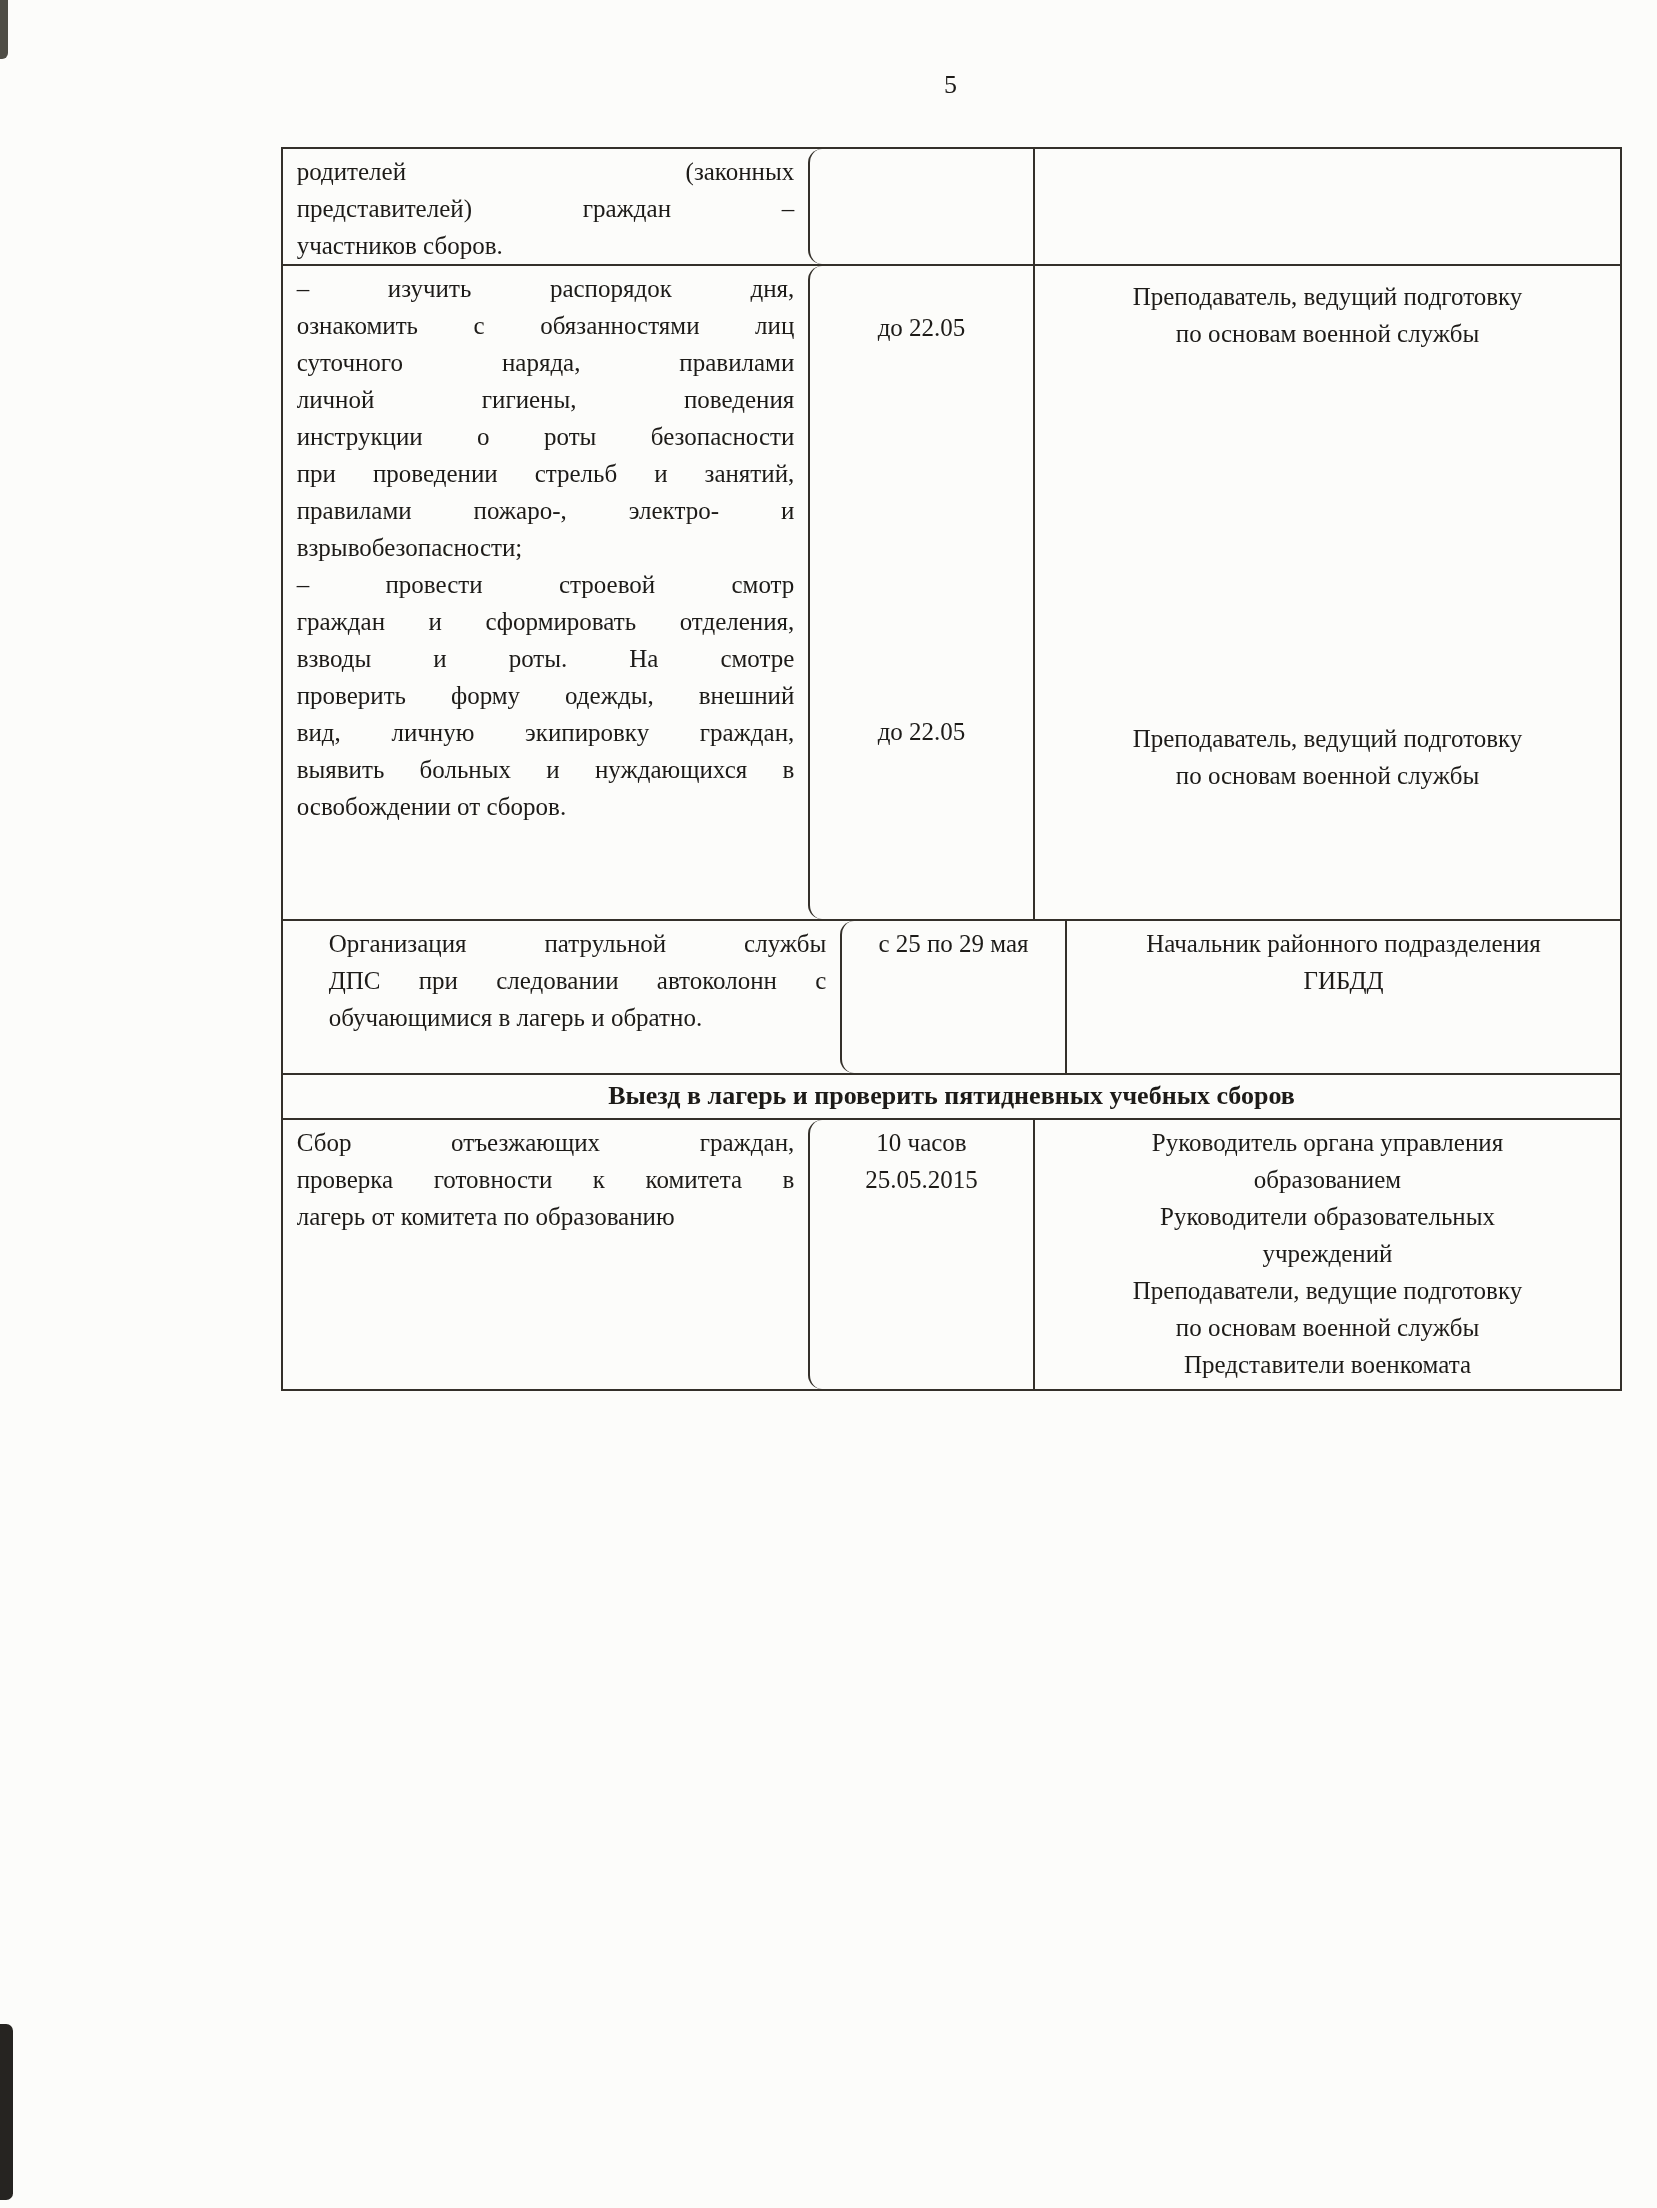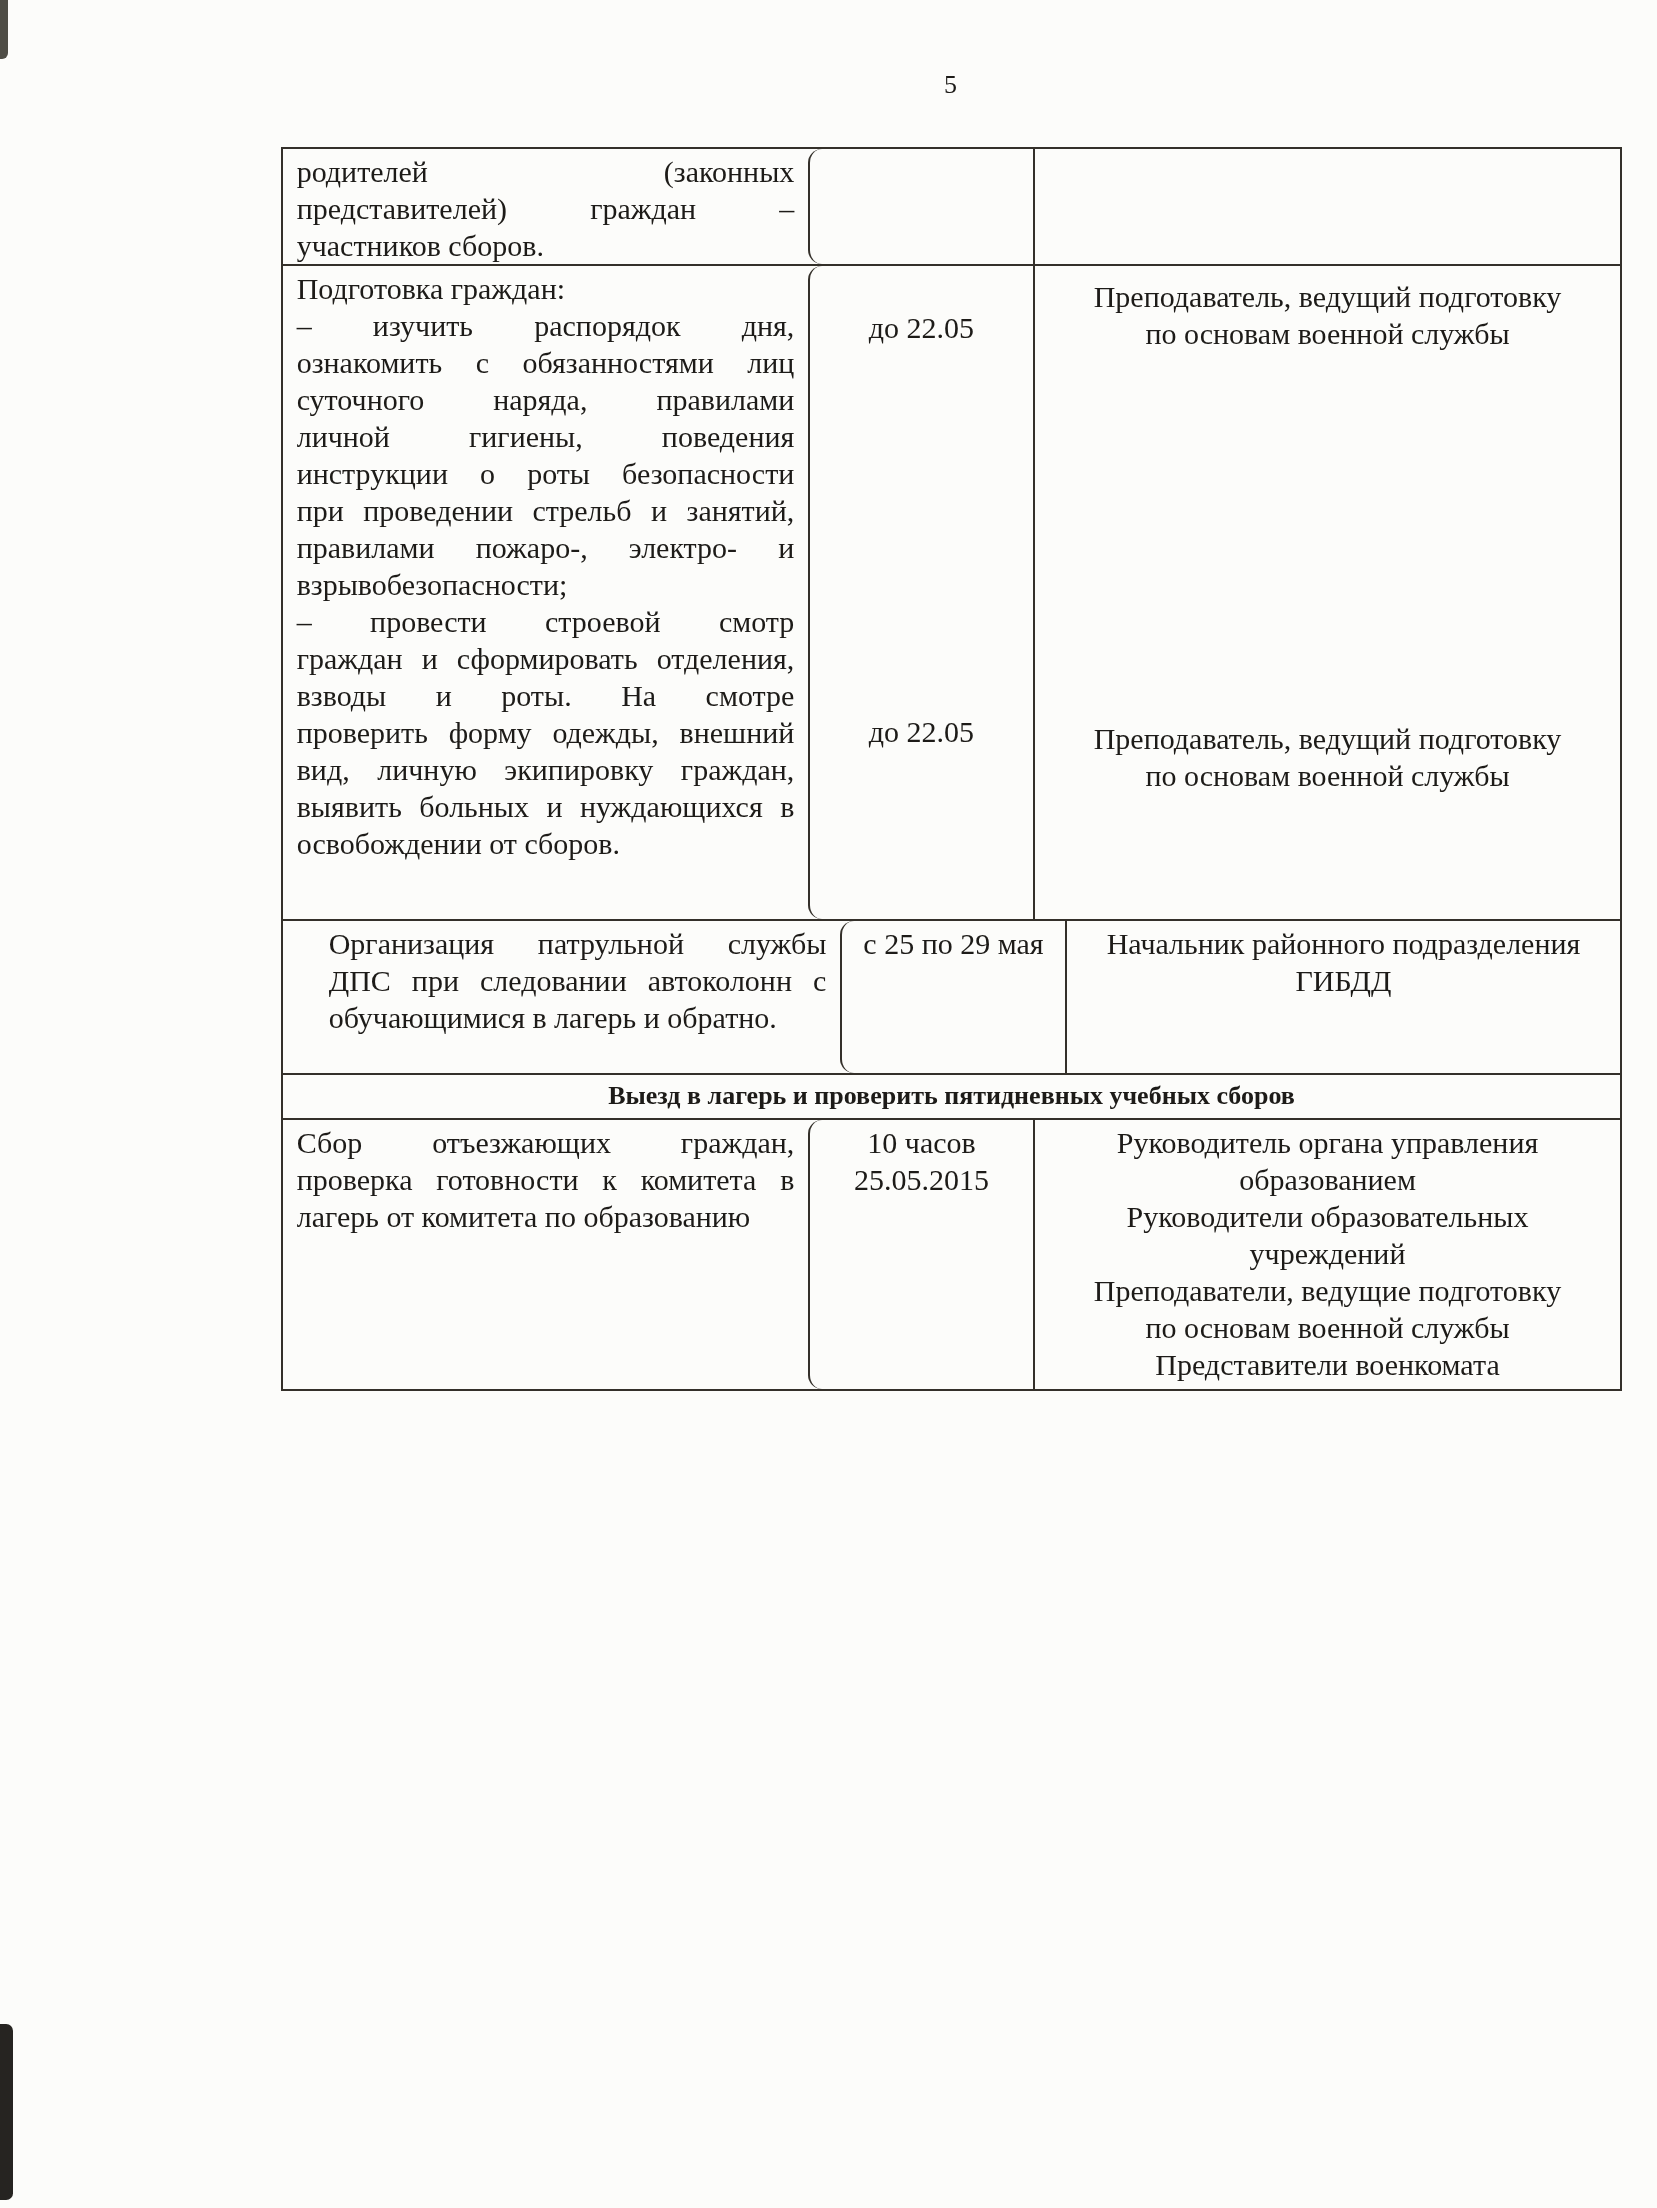--- a/index.html
+++ b/index.html
@@ -32,21 +32,21 @@
     position: absolute; top: 68px; left: 281px; width: 1339px;
     text-align: center; font-size: 26px; line-height: 33px;
   }
 
   .doc-table {
     position: absolute; left: 281px; top: 147px; width: 1341px;
     border: 2.9px solid #34302a;
   }
   .trow { display: flex; border-bottom: 2.9px solid #34302a; }
   .trow:last-child { border-bottom: none; }
-  .cell { padding: 3.9px 13.7px 3.9px 13.7px; font-size: 30px; line-height: 37px; overflow: hidden; }
+  .cell { padding: 3.9px 13.7px 3.9px 13.7px; font-size: 25px; line-height: 37px; overflow: hidden; }
   .c1 { width: 525px; }
   .c2 { width: 225px; border-left: 2.9px solid #34302a; text-align: center; border-radius: 14px; }
   .c3 { flex: 1; border-left: 2.9px solid #34302a; text-align: center; }
 
   .row1 { height: 117px; }
   .row2 { height: 655px; }
   .row3 { height: 154px; padding-left: 32px; }
   .hrow { height: 45px; }
   .row4 { height: 269px; }
 
@@ -84,21 +84,20 @@
             <div class="jl">представителей) граждан –</div>
             <div class="jl">участников сборов.</div>
           </div>
       </div>
       <div class="cell c2"></div>
       <div class="cell c3"></div>
     </div>
 
     <div class="trow row2">
       <div class="cell c1">
-        <div class="pline">Подготовка граждан:</div>
         <div class="jlines">
             <div class="jl">– изучить распорядок дня,</div>
             <div class="jl">ознакомить с обязанностями лиц</div>
             <div class="jl">суточного наряда, правилами</div>
             <div class="jl">личной гигиены, поведения</div>
             <div class="jl">инструкции о роты безопасности</div>
             <div class="jl">при проведении стрельб и занятий,</div>
             <div class="jl">правилами пожаро-, электро- и</div>
             <div class="jl">взрывобезопасности;</div>
           </div>

